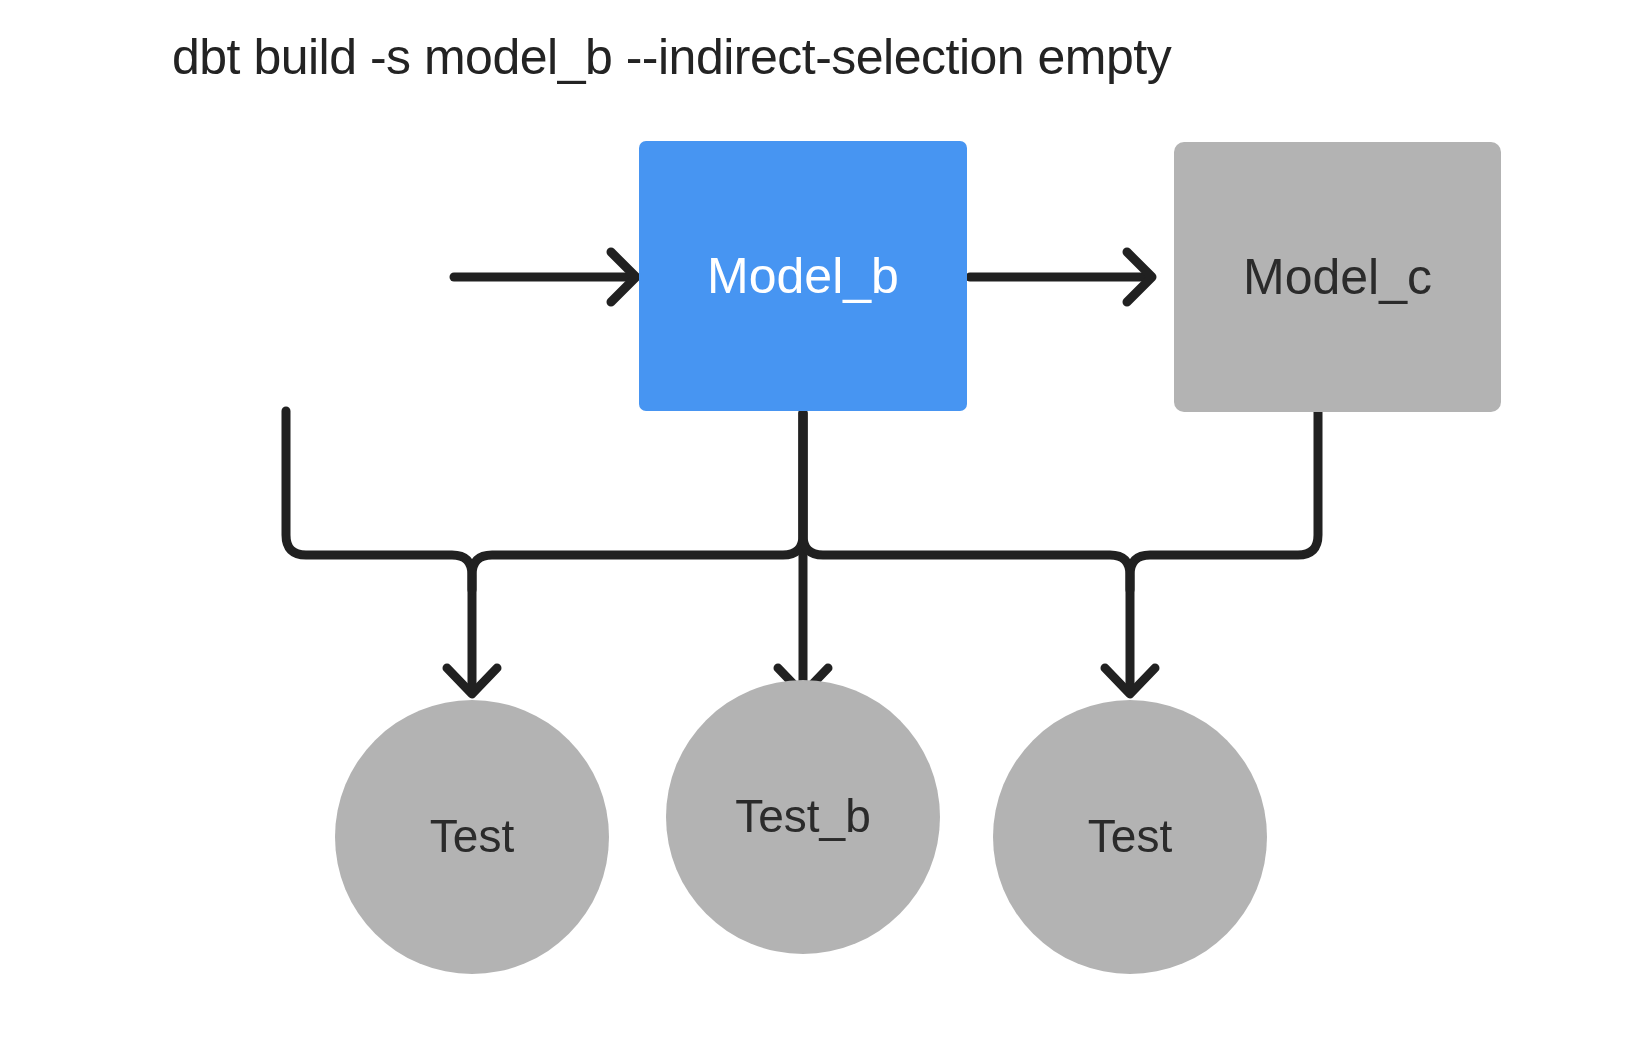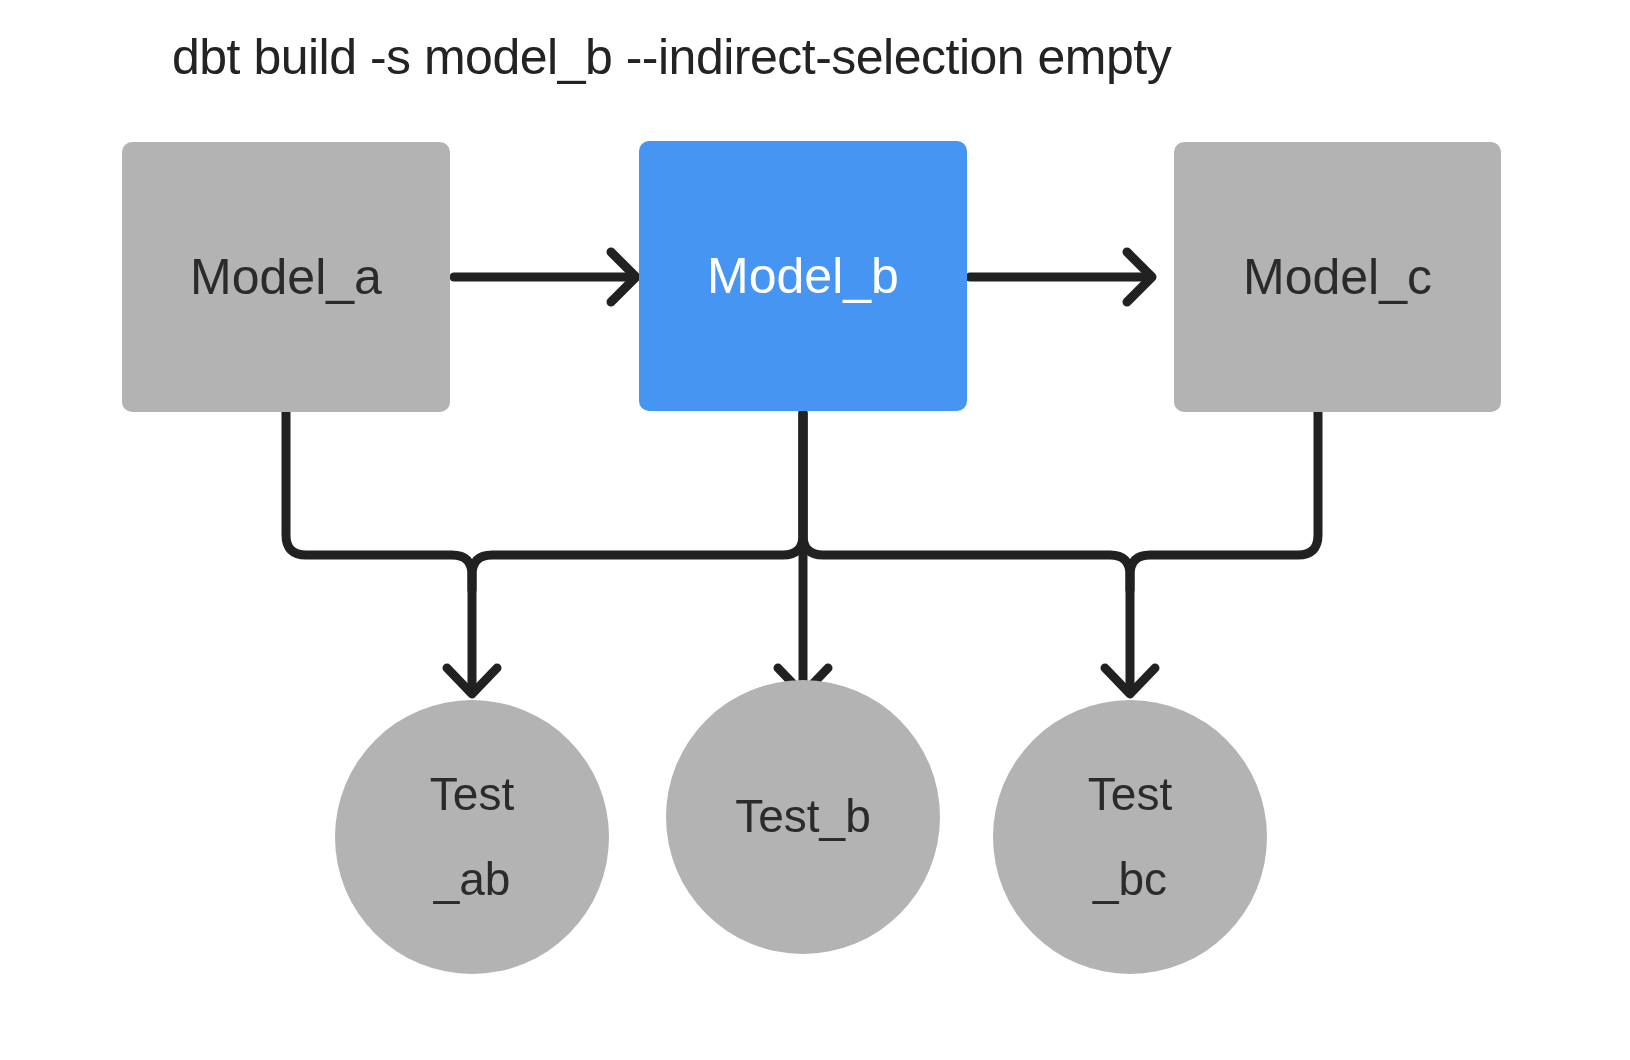--- a/index.html
+++ b/index.html
@@ -50,20 +50,21 @@
   }
   .node-rect{
     width:328px;height:270px;
     background:var(--gray);
     border-radius:10px;
     font-size:50px;
   }
   .node-rect.selected{
     background:var(--blue);
     color:var(--text-light);
+    border-radius:7px;
   }
   .node-circle{
     width:274px;height:274px;
     background:var(--gray);
     border-radius:50%;
     font-size:46px;
     line-height:1.85;
   }
   .node-label{display:block;}
   .circle-lines{display:block;}
@@ -90,45 +91,40 @@
 
     <path d="M 803 413 L 803 691"></path>
     <path d="M 778 668 L 803 694 L 828 668"></path>
 
     <path d="M 803 413 L 803 535 Q 803 555 823 555 L 1110 555 Q 1130 555 1130 575 L 1130 691"></path>
     <path d="M 1105 668 L 1130 694 L 1155 668"></path>
 
     <path d="M 1318 411 L 1318 535 Q 1318 555 1298 555 L 1150 555 Q 1130 555 1130 575 L 1130 590"></path>
   </svg>
 
-  <div class="node node-rect" style="left:122px;top:142px;">
-    <span class="node-label">Model_a</span>
-  </div>
 
   <div class="node node-rect selected" style="left:639px;top:141px;">
     <span class="node-label">Model_b</span>
   </div>
 
   <div class="node node-rect" style="left:1155px;top:142px;width:327px;margin-left:19px;">
     <span class="node-label">Model_c</span>
   </div>
 
   <div class="node node-circle" style="left:335px;top:700px;">
     <span class="circle-lines">
       <span class="node-label">Test</span>
-      <span class="node-label">_ab</span>
     </span>
   </div>
 
   <div class="node node-circle" style="left:666px;top:680px;">
     <span class="circle-lines">
       <span class="node-label">Test_b</span>
     </span>
   </div>
 
   <div class="node node-circle" style="left:993px;top:700px;">
     <span class="circle-lines">
       <span class="node-label">Test</span>
-      <span class="node-label">_bc</span>
     </span>
   </div>
 
 </div>
 
 </body></html>

